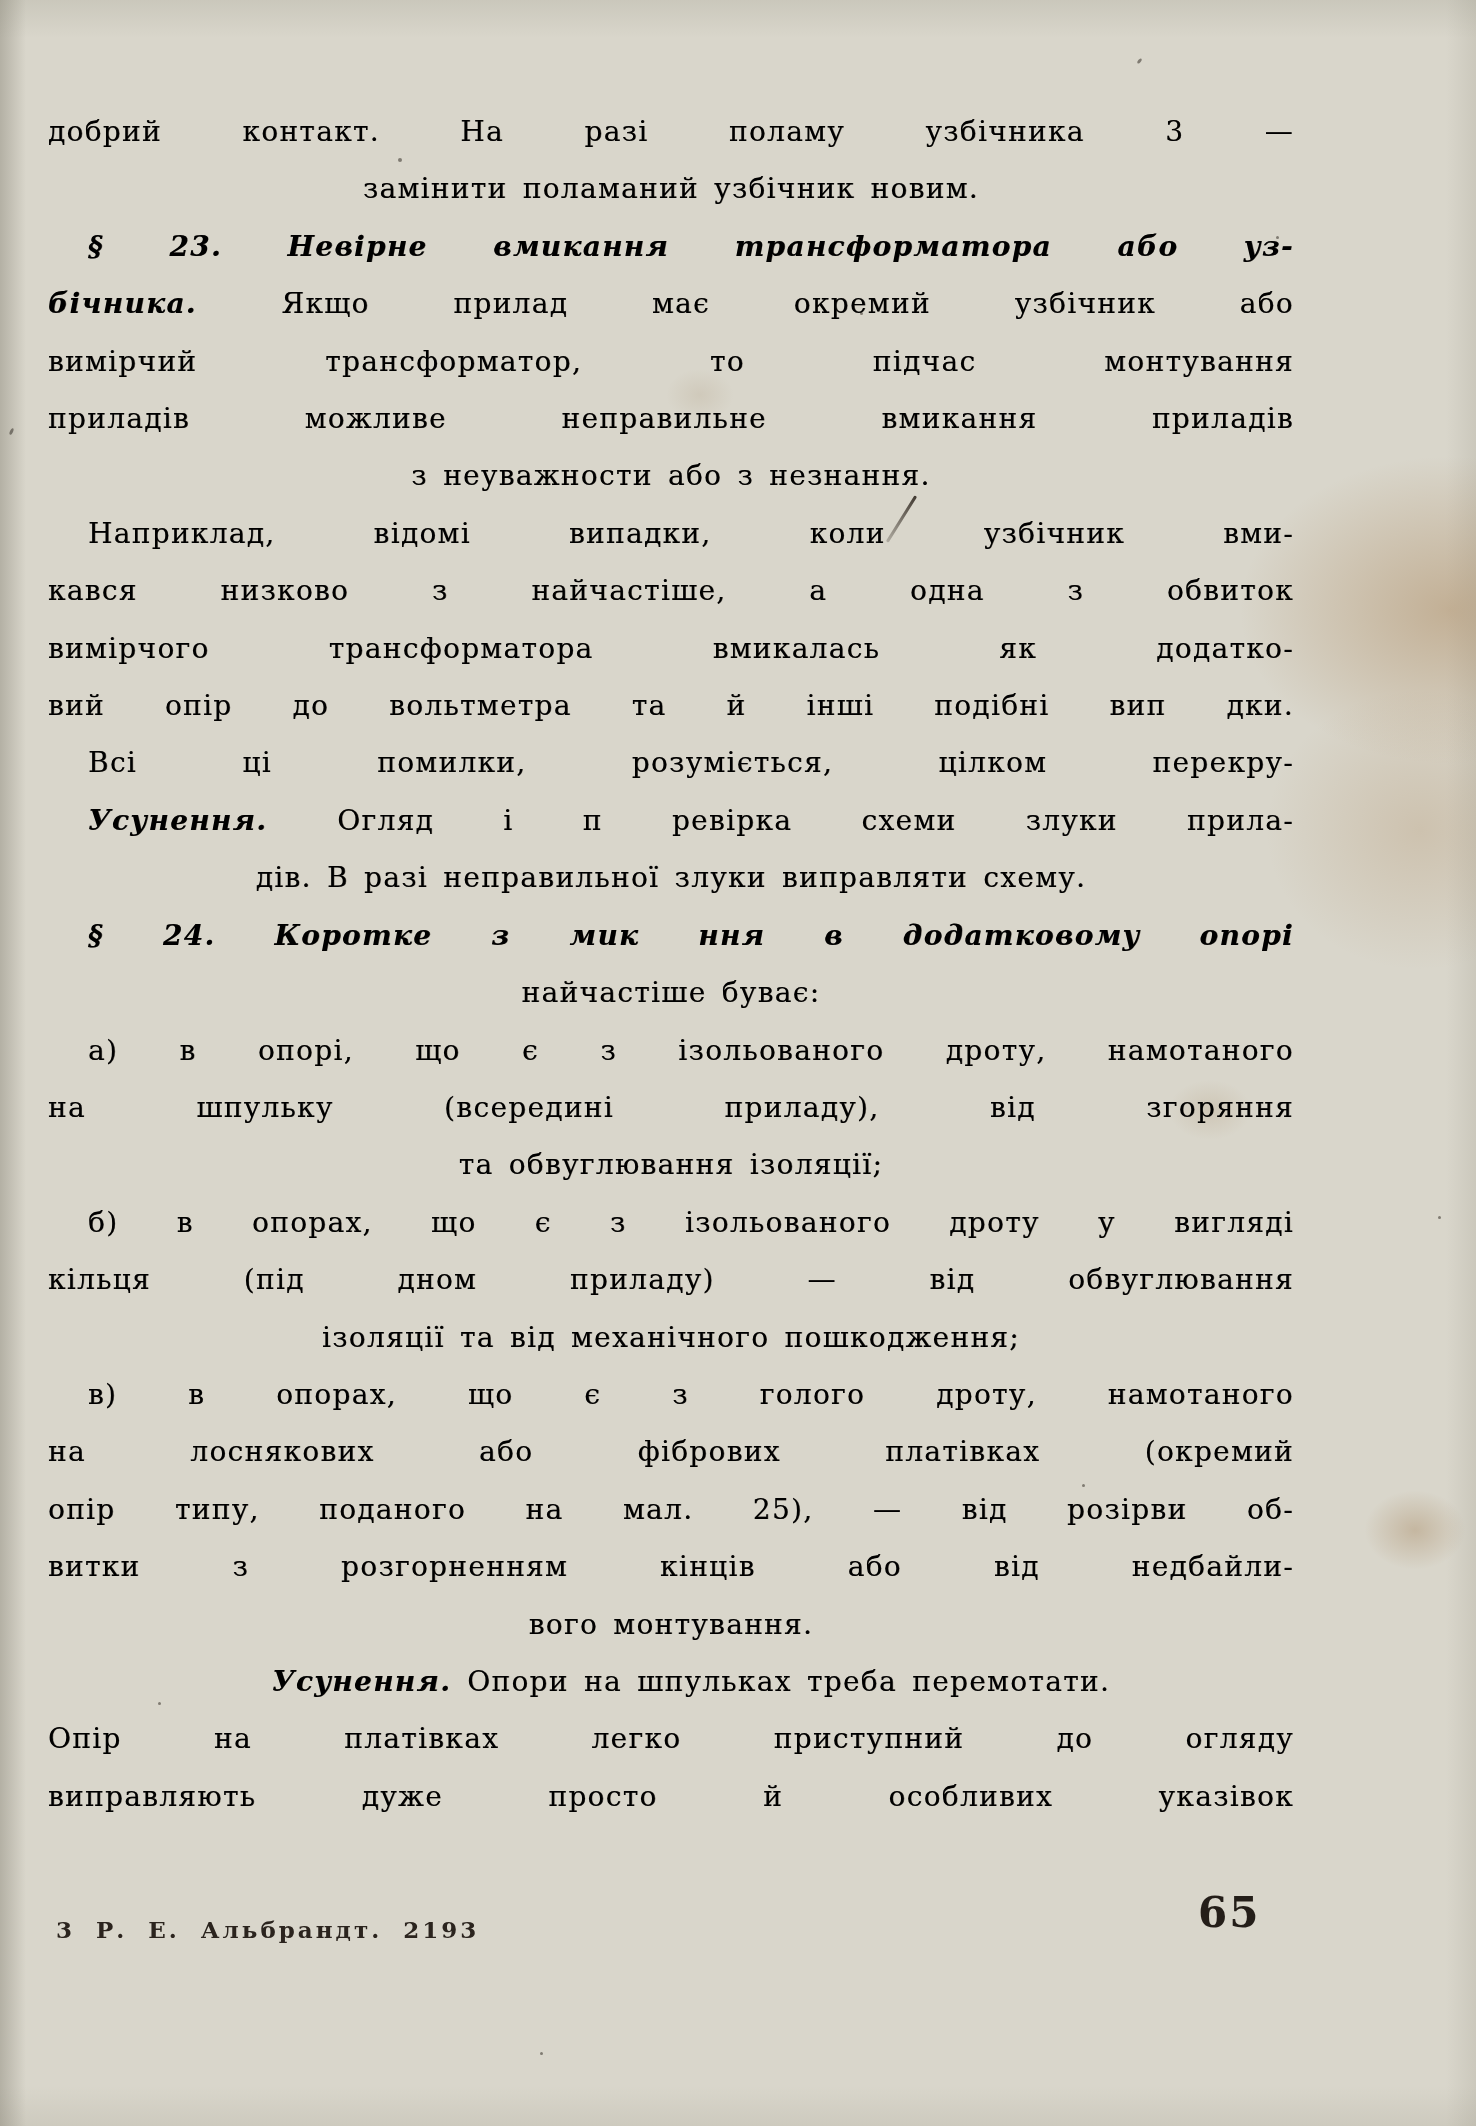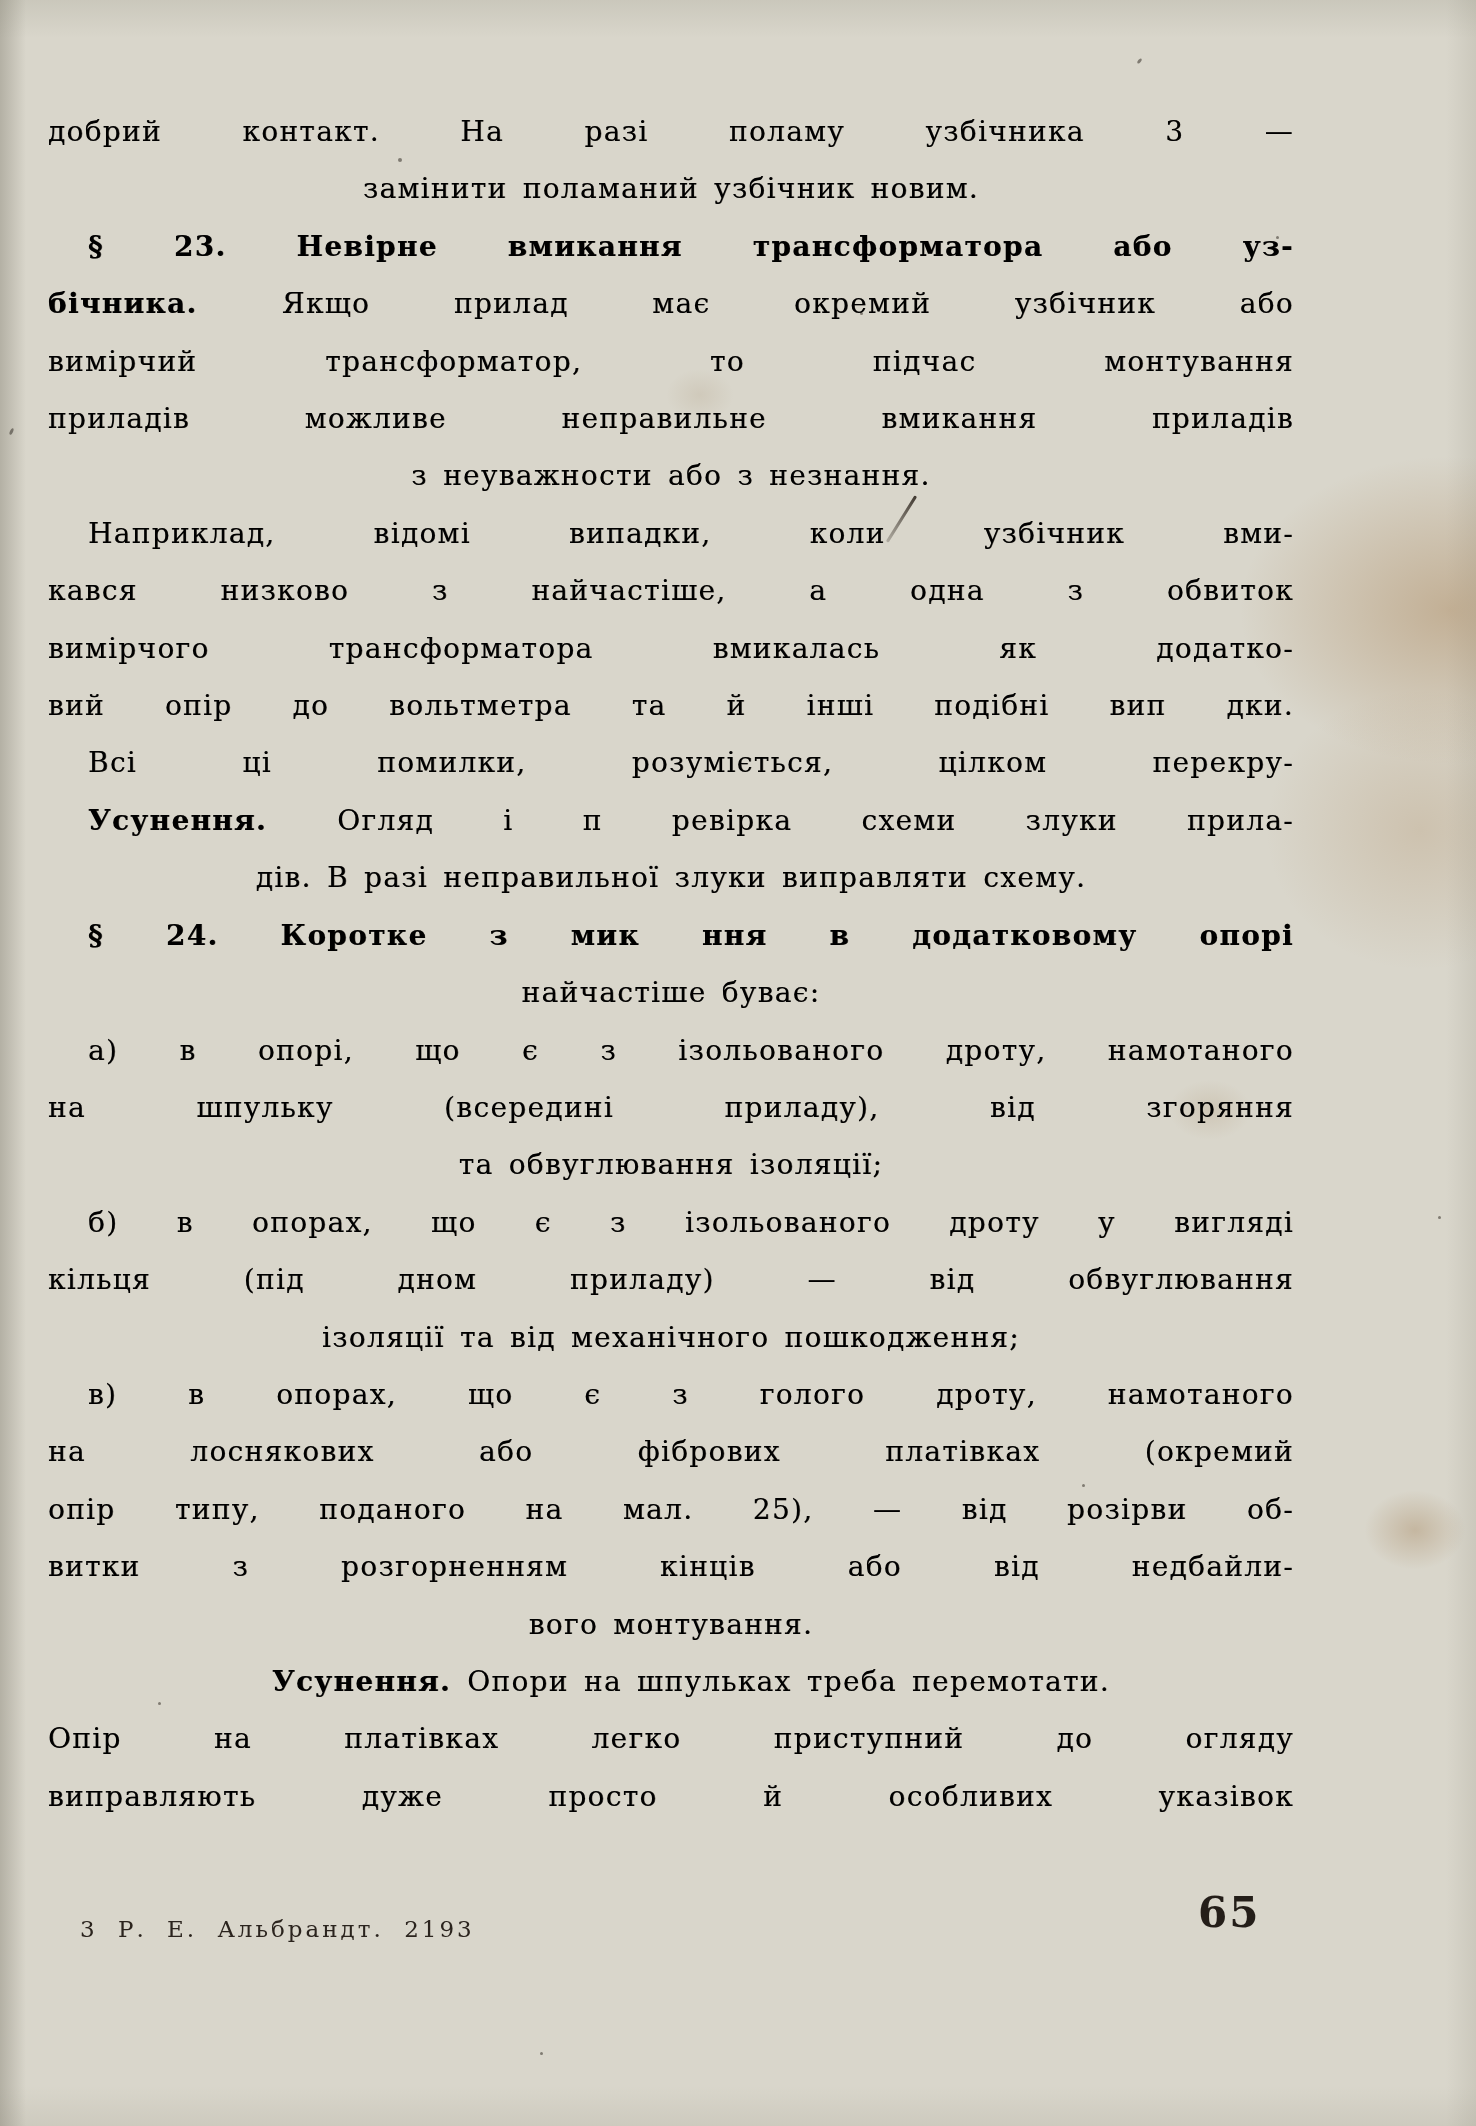--- a/index.html
+++ b/index.html
@@ -30,27 +30,26 @@
     font-size: 28px;
     line-height: 57.4px;
     color: #000000;
     letter-spacing: 1.3px;
     word-spacing: 5px;
     text-shadow: 0.4px 0.4px 0 rgba(41,34,28,0.55);
   }
   .line { text-align: center; white-space: normal; }
   .line.just { text-align: justify; text-align-last: justify; }
   .line.indent { text-indent: 40px; }
-  .b { font-weight: bold; }
+  .b { font-weight: bold; font-style: italic; }
   .footer-sig {
     position: absolute; left: 56px; top: 1916px;
-    font-size: 23px; font-weight: normal;
+    font-size: 23px; font-weight: bold;
     letter-spacing: 3px; word-spacing: 10px;
     color: #2b241e;
-    margin-left: 24px;
   }
   .page-num {
     position: absolute; left: 1198px; top: 1888px;
     font-size: 42px; font-weight: bold;
     color: #241e19; letter-spacing: 2px;
   }
   .pen-mark {
     position: absolute; left: 900px; top: 492px;
     width: 3px; height: 54px;
     background: linear-gradient(180deg, rgba(50,42,34,0.9), rgba(50,42,34,0.25));

